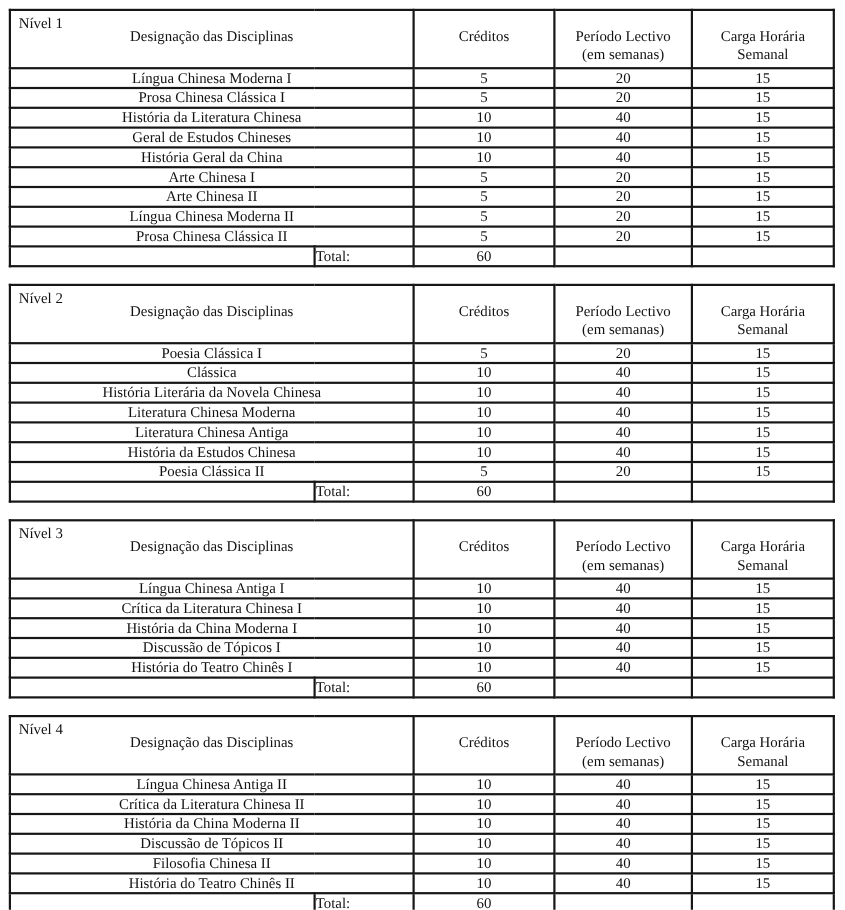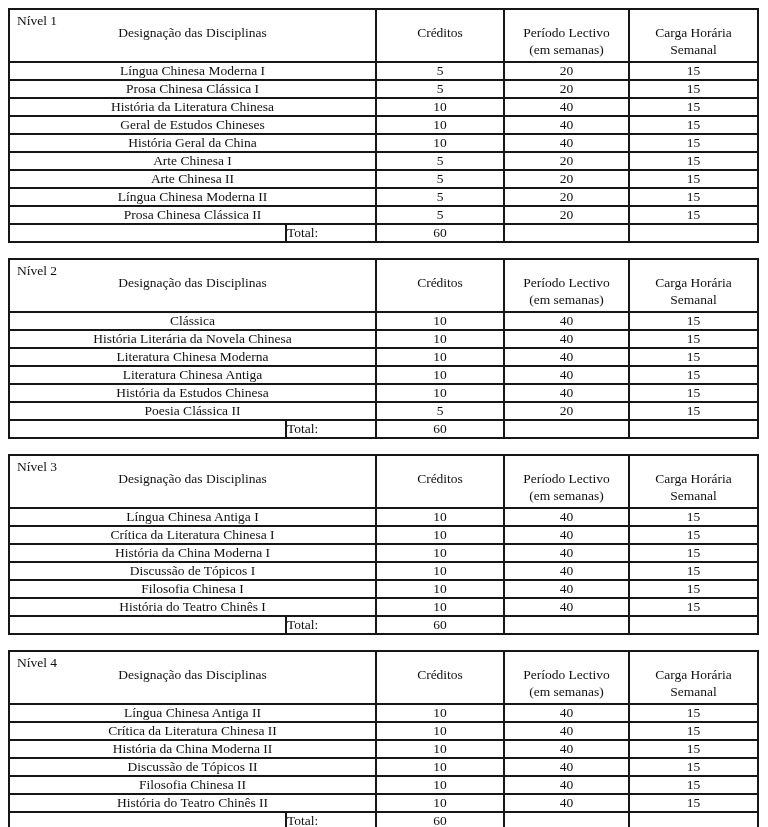--- a/index.html
+++ b/index.html
@@ -193,20 +193,26 @@
               <div class="hdr-line">(em semanas)</div>
             </th>
             <th>
               <div class="hdr-line">Carga Horária</div>
               <div class="hdr-line">Semanal</div>
             </th>
           </tr>
         </thead>
         <tbody>
           <tr>
+            <td class="cell-name" colspan="2">Poesia Clássica I</td>
+            <td class="cell-num">5</td>
+            <td class="cell-num">20</td>
+            <td class="cell-num">15</td>
+          </tr>
+          <tr>
             <td class="cell-name" colspan="2">Clássica</td>
             <td class="cell-num">10</td>
             <td class="cell-num">40</td>
             <td class="cell-num">15</td>
           </tr>
           <tr>
             <td class="cell-name" colspan="2">História Literária da Novela Chinesa</td>
             <td class="cell-num">10</td>
             <td class="cell-num">40</td>
             <td class="cell-num">15</td>
@@ -287,26 +293,20 @@
             <td class="cell-num">40</td>
             <td class="cell-num">15</td>
           </tr>
           <tr>
             <td class="cell-name" colspan="2">Discussão de Tópicos I</td>
             <td class="cell-num">10</td>
             <td class="cell-num">40</td>
             <td class="cell-num">15</td>
           </tr>
           <tr>
-            <td class="cell-name" colspan="2">Filosofia Chinesa I</td>
-            <td class="cell-num">10</td>
-            <td class="cell-num">40</td>
-            <td class="cell-num">15</td>
-          </tr>
-          <tr>
             <td class="cell-name" colspan="2">História do Teatro Chinês I</td>
             <td class="cell-num">10</td>
             <td class="cell-num">40</td>
             <td class="cell-num">15</td>
           </tr>
           <tr>
             <td class="total-spacer"></td>
             <td class="total-label-cell">Total:</td>
             <td class="cell-num">60</td>
             <td class="cell-blank"></td>

